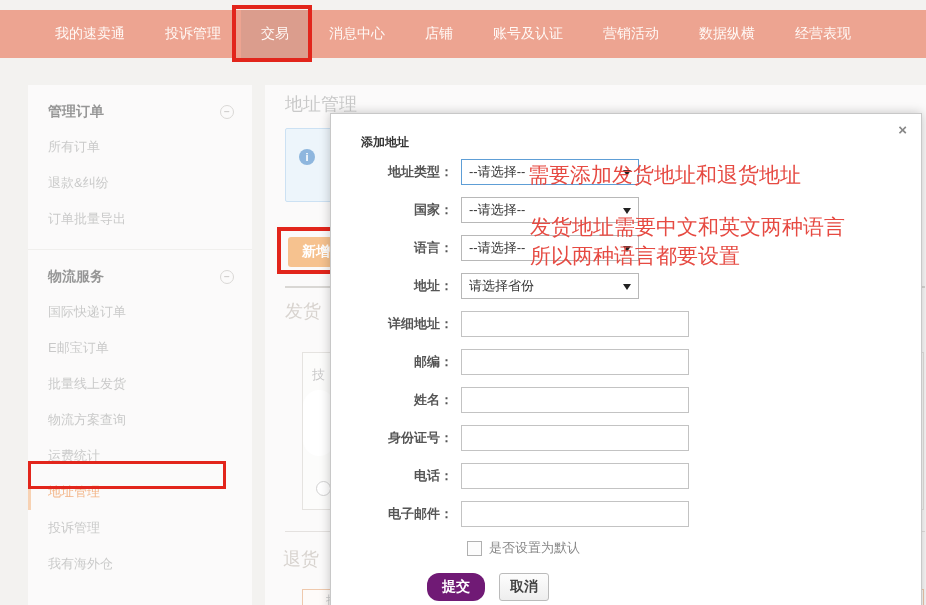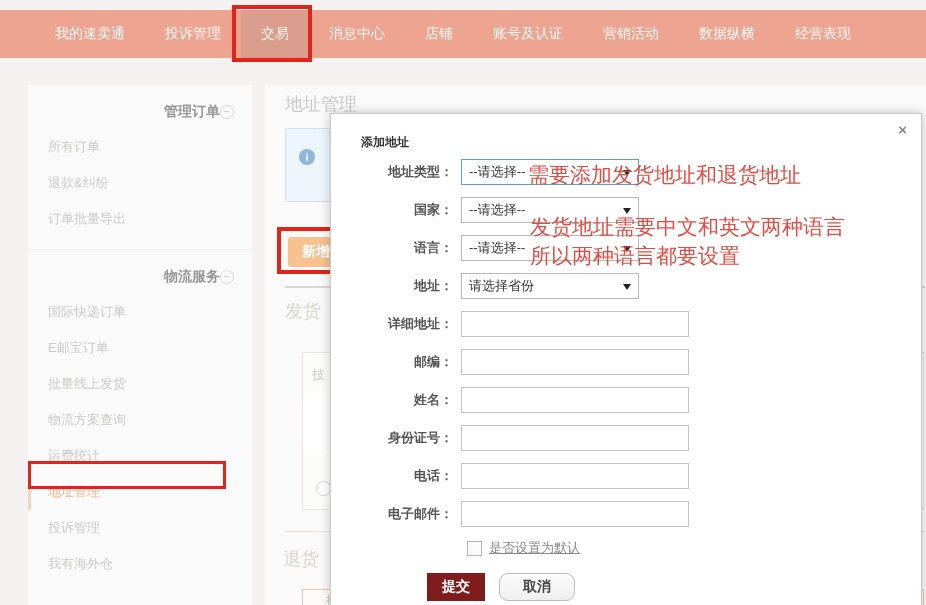--- a/index.html
+++ b/index.html
@@ -10,21 +10,21 @@
   .nav{position:absolute;left:0;top:10px;width:926px;height:48px;background:#dd5330;
        display:flex;align-items:stretch;padding-left:35px;box-sizing:border-box;}
   .nav-item{display:flex;align-items:center;padding:0 20px;color:#fff4ee;font-size:14px;cursor:pointer;}
   .nav-item.active{background:rgba(0,0,0,0.15);}
 
   
   .sidebar{position:absolute;left:28px;top:85px;width:224px;bottom:0;background:#f7f6f5;font-size:13px;}
   .side-section{padding:16px 0 12px;}
   .side-section + .side-section{border-top:1px solid #e3e1de;}
   .side-header{padding:2px 18px 8px 20px;font-size:14px;font-weight:bold;color:#3a3a3a;
-               display:flex;justify-content:flex-end;align-items:center;}
+               display:flex;justify-content:space-between;align-items:center;}
   .collapse-icon{width:14px;height:14px;border:1px solid #b9b5b1;border-radius:50%;color:#a8a4a0;
                  font-size:10px;line-height:12px;text-align:center;box-sizing:border-box;cursor:pointer;}
   .side-item{padding:9px 20px;color:#9a9a9a;cursor:pointer;}
   .side-item.active{color:#e8701a;border-left:3px solid #f0aa70;padding-left:17px;}
 
   
   .main{position:absolute;left:265px;top:85px;right:0;bottom:0;background:#f7f6f5;}
   .page-title{position:absolute;left:20px;top:7px;font-size:18px;color:#999;}
   .info-box{position:absolute;left:20px;top:43px;width:340px;height:72px;background:#ddedf8;
             border:1px solid #9fc6e8;border-radius:2px;}
@@ -63,26 +63,26 @@
   .frow{display:flex;align-items:center;margin-bottom:12px;height:26px;}
   .frow label{width:122px;text-align:right;padding-right:8px;font-size:13px;font-weight:bold;color:#555;}
   .select{position:relative;width:178px;height:26px;border:1px solid #b8b8b8;background:#fff;
           box-sizing:border-box;font-size:13px;color:#333;line-height:24px;padding-left:7px;cursor:pointer;}
   .select.focused{border-color:#5e9ed6;}
   .sel-arrow{position:absolute;right:7px;top:10px;width:0;height:0;
              border-left:4px solid transparent;border-right:4px solid transparent;border-top:6px solid #222;}
   .tinput{width:228px;height:26px;border:1px solid #c3c3c3;box-sizing:border-box;font-size:13px;padding:0 6px;background:#fff;}
   .chk-row{margin-left:136px;display:flex;align-items:center;height:18px;margin-bottom:16px;}
   .chk{width:13px;height:13px;border:1px solid #b0b0b0;background:#fcfcfc;margin-right:7px;cursor:pointer;}
-  .chk-label{font-size:13px;color:#888;text-decoration:underline;}
+  .chk-label{font-size:13px;color:#888;}
   .btn-row{margin-left:96px;display:flex;gap:14px;}
-  .btn-submit{width:58px;height:28px;background:#7f1d1d;border:none;border-radius:0;
+  .btn-submit{width:58px;height:28px;background:#701a75;border:none;border-radius:12px;
               color:#fff;font-size:14px;font-weight:bold;cursor:pointer;}
-  .btn-cancel{width:76px;height:28px;background:linear-gradient(#fdfdfd,#eeeeee);border:1px solid #bbb;
-              border-radius:9px;color:#444;font-size:14px;font-weight:bold;cursor:pointer;}
+  .btn-cancel{width:50px;height:28px;background:linear-gradient(#fdfdfd,#eeeeee);border:1px solid #bbb;
+              border-radius:3px;color:#444;font-size:14px;font-weight:bold;cursor:pointer;}
 
   
   .anno-note{position:absolute;color:#e64a42;font-size:21px;z-index:70;line-height:29px;white-space:nowrap;}
   .note1{left:528px;top:160px;}
   .note23{left:530px;top:212px;}
 </style>
 </head>
 <body>
 
 <div class="stage">

